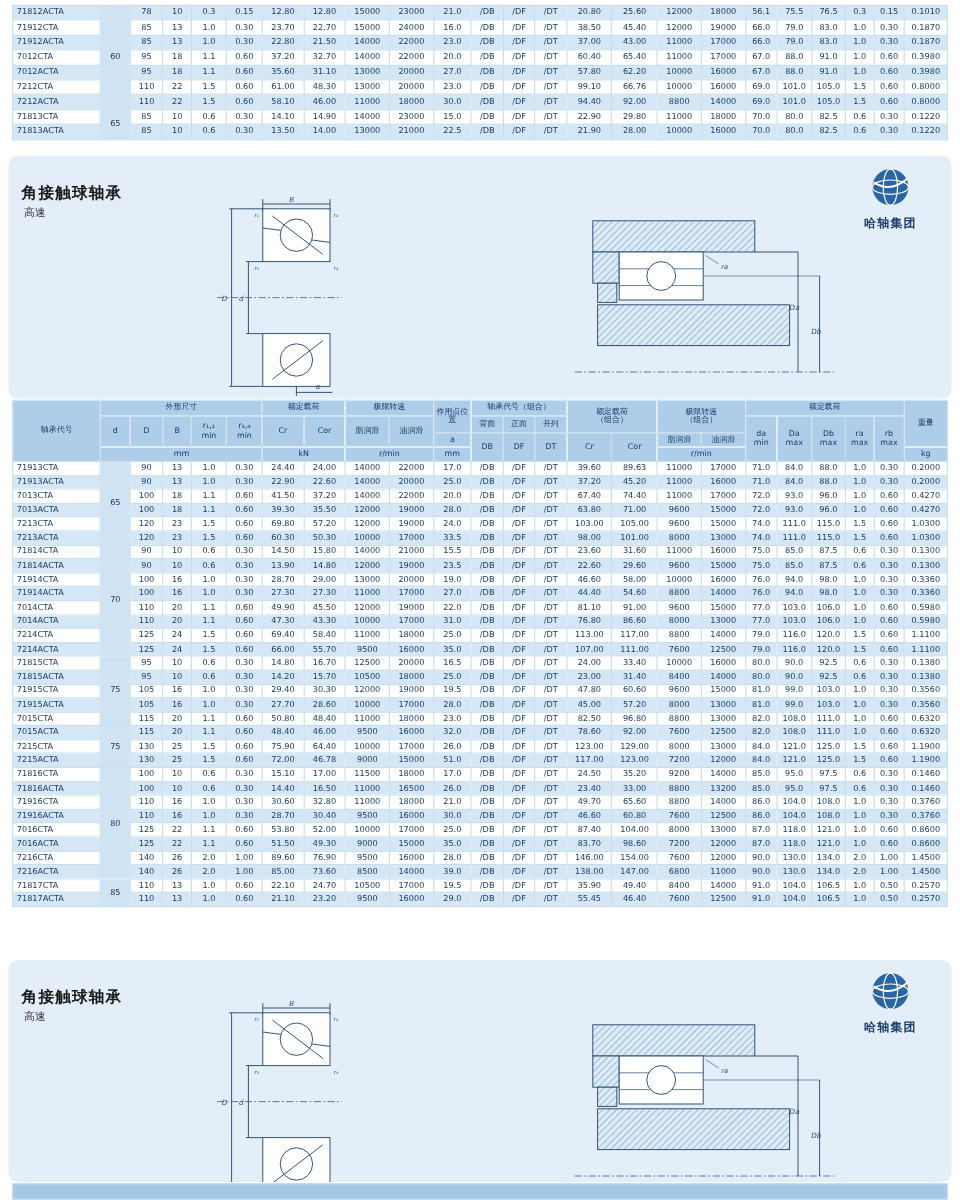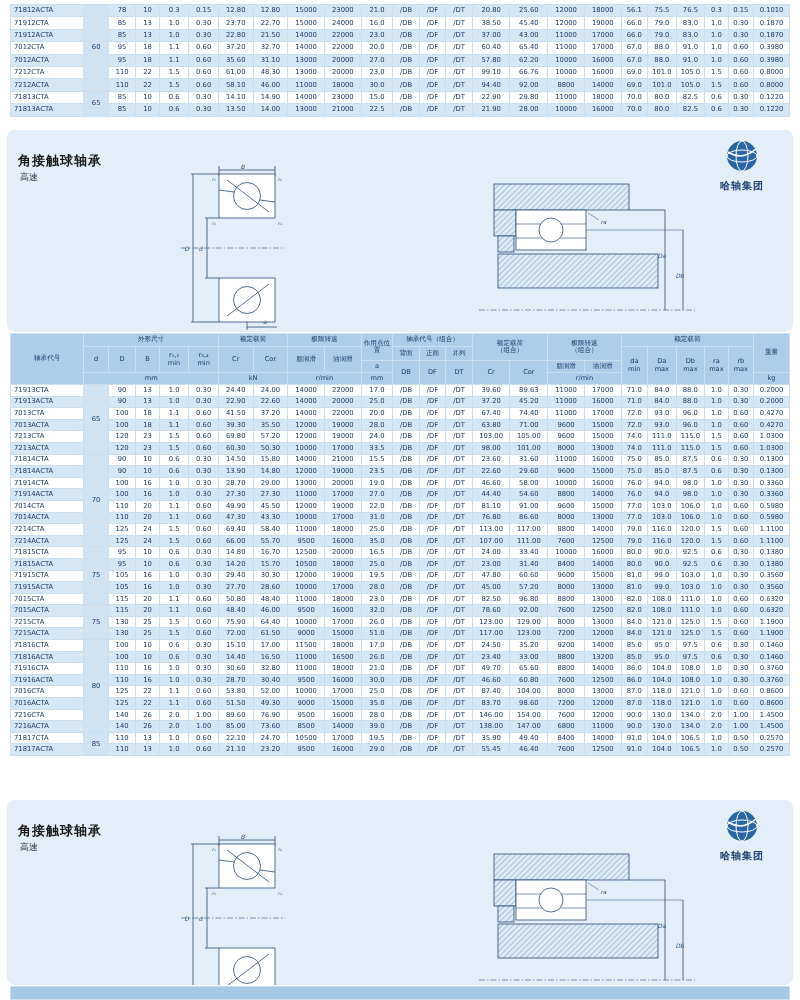--- a/index.html
+++ b/index.html
@@ -1028,21 +1028,21 @@
           <td>0.60</td>
           <td>1.1900</td>
         </tr>
         <tr>
           <td class="code">7215ACTA</td>
           <td>130</td>
           <td>25</td>
           <td>1.5</td>
           <td>0.60</td>
           <td>72.00</td>
-          <td>61.50</td>
+          <td>46.78</td>
           <td>9000</td>
           <td>15000</td>
           <td>51.0</td>
           <td>/DB</td>
           <td>/DF</td>
           <td>/DT</td>
           <td>117.00</td>
           <td>123.00</td>
           <td>7200</td>
           <td>12000</td>

